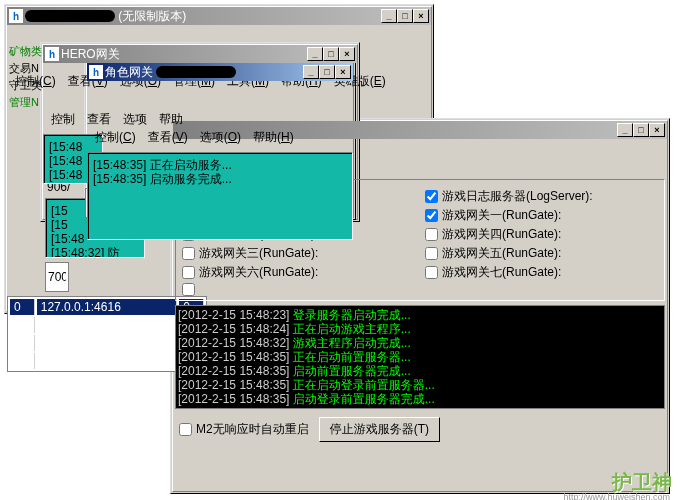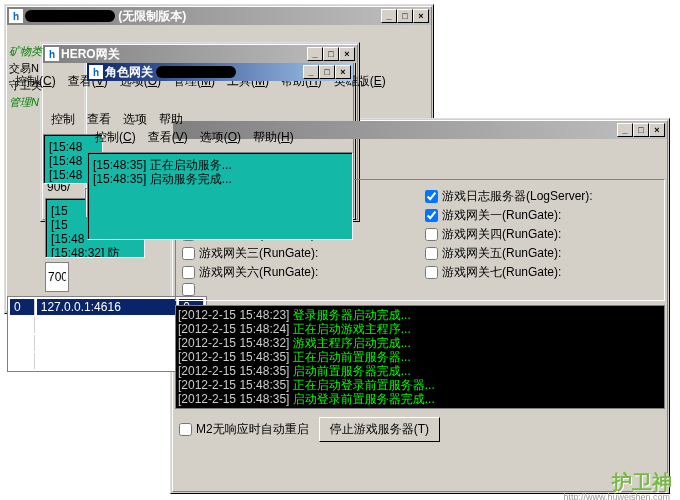--- a/index.html
+++ b/index.html
@@ -4,21 +4,21 @@
 <style>
 * { box-sizing: border-box; margin: 0; padding: 0; font-family: "SimSun", "MS Sans Serif", sans-serif; font-size: 12px; }
 body { background: #fff; width: 680px; height: 500px; position: relative; overflow: hidden; }
 
 .window { position: absolute; background: #d4d0c8; border: 1px solid #000; border-top-color: #dfdfdf; border-left-color: #dfdfdf; }
 .window::before { content: ""; position: absolute; inset: 1px; border: 1px solid #fff; border-right-color: #808080; border-bottom-color: #808080; pointer-events: none; }
 
 .titlebar { background: linear-gradient(to right, #0a246a, #a6caf0); height: 18px; display: flex; align-items: center; padding: 0 2px; position: relative; z-index: 1; margin: 2px; }
 .titlebar.inactive { background: linear-gradient(to right, #808080, #c0c0c0); }
 .titlebar-icon { width: 14px; height: 14px; background: #fff; margin-right: 2px; display: flex; align-items: center; justify-content: center; color: #0066cc; font-weight: bold; font-size: 10px; }
-.titlebar-text { color: #fff; font-weight: bold; flex: 1; white-space: nowrap; overflow: hidden; }
+.titlebar-text { color: #fff; font-weight: normal; flex: 1; white-space: nowrap; overflow: hidden; }
 .redact { background: #000; display: inline-block; height: 12px; border-radius: 6px; vertical-align: middle; }
 .titlebar-buttons { display: flex; gap: 0; }
 .titlebar-btn { width: 16px; height: 14px; background: #d4d0c8; border: 1px solid #fff; border-right-color: #000; border-bottom-color: #000; font-family: Arial; font-size: 9px; font-weight: bold; display: flex; align-items: center; justify-content: center; cursor: pointer; }
 
 .menubar { display: flex; padding: 2px 4px; gap: 0; position: relative; z-index: 1; margin-top: 44px; }
 .menuitem { padding: 2px 6px; cursor: pointer; white-space: nowrap; }
 .menuitem u { text-decoration: underline; }
 
 .log-area { background: #14b8a6; border: 1px solid #808080; border-right-color: #fff; border-bottom-color: #fff; margin: 2px; padding: 5px; font-family: "SimSun", monospace; line-height: 14px; position: relative; z-index: 1; overflow: hidden; }
 .log-area.inset { box-shadow: inset 1px 1px 0 #000; }
@@ -31,21 +31,21 @@
 .groupbox { border: 1px solid #808080; border-right-color: #fff; border-bottom-color: #fff; margin: 4px; padding: 8px 6px 4px; position: relative; z-index: 1; }
 .check-grid { display: grid; grid-template-columns: 1fr 1fr; gap: 2px 10px; }
 .check-item { display: flex; align-items: center; gap: 4px; white-space: nowrap; }
 .check-item input { width: 13px; height: 13px; }
 
 .bottom-row { display: flex; align-items: center; gap: 10px; padding: 4px 8px; position: relative; z-index: 1; }
 .btn { background: #d4d0c8; border: 1px solid #000; border-top-color: #fff; border-left-color: #fff; padding: 3px 10px; cursor: pointer; }
 
 .sidebar { position: absolute; left: 2px; top: 38px; width: 36px; z-index: 1; }
 .side-item { padding: 1px 2px; font-size: 11px; white-space: nowrap; overflow: hidden; }
-.side-green { color: #008000; font-style: italic; }
+.side-green { color: #008000; }
 
 .status-text { padding: 2px 4px; font-size: 11px; position: relative; z-index: 1; }
 .input-small { width: 24px; border: 1px solid #808080; text-align: right; padding: 7px 2px; }
 
 .table-mini { background: #fff; border: 1px solid #808080; margin: 2px; position: relative; z-index: 1; font-size: 11px; }
 .table-mini td { border-right: 1px solid #d0d0d0; padding: 1px 4px; }
 .table-mini .sel { background: #0a246a; color: #fff; }
 
 .watermark { position: absolute; right: 8px; bottom: 4px; font-size: 20px; color: #7ab84a; font-weight: bold; z-index: 10; text-shadow: 1px 1px 0 #fff; }
 .watermark-sub { position: absolute; right: 10px; bottom: -2px; font-size: 9px; color: #999; z-index: 10; }

